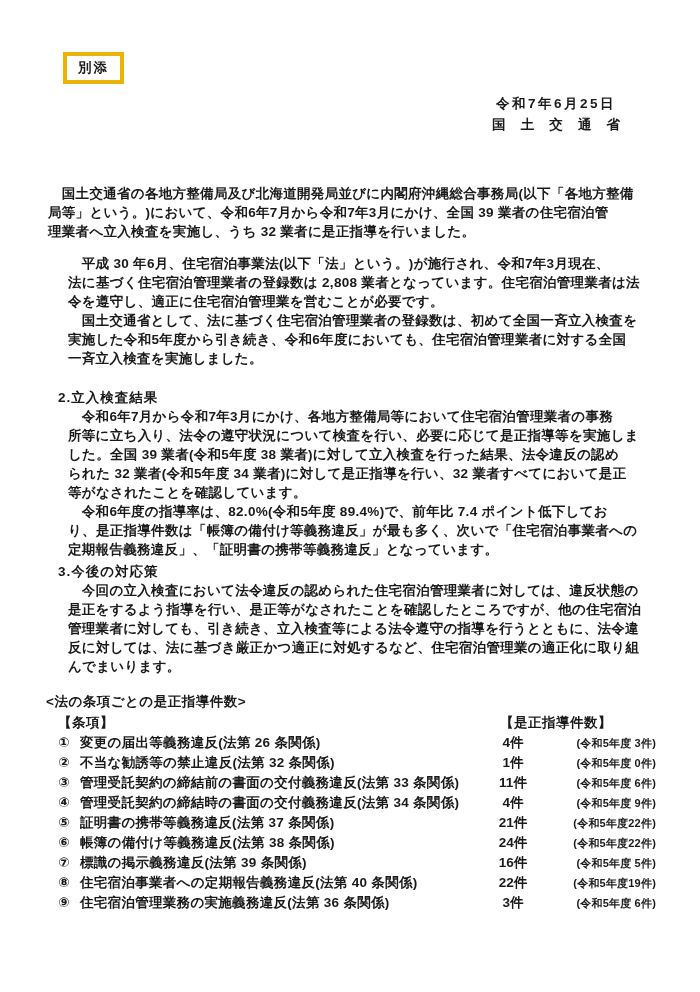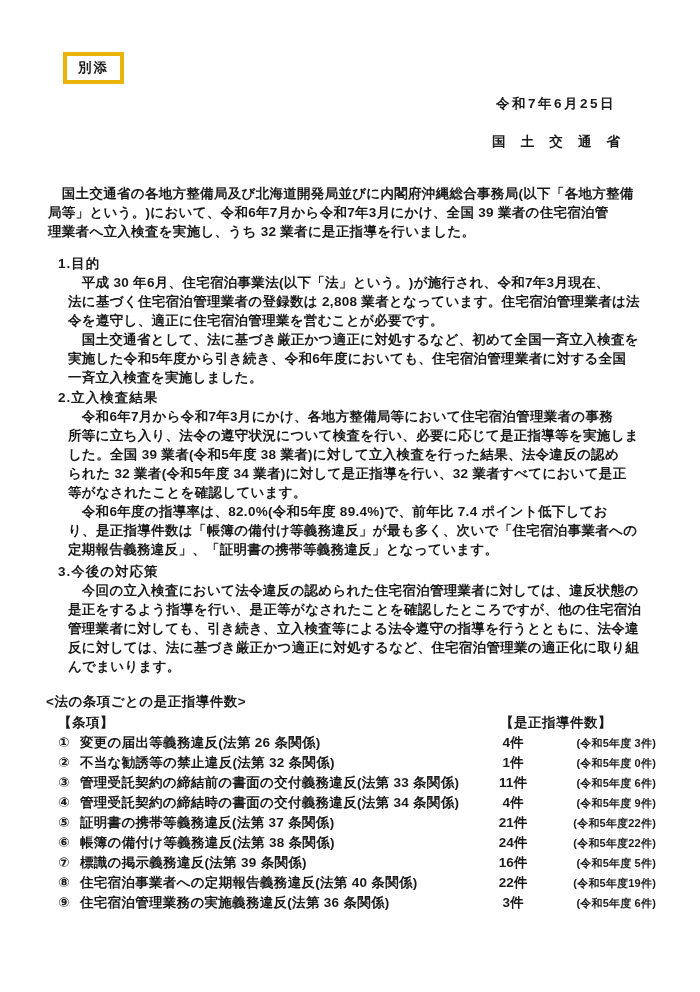--- a/index.html
+++ b/index.html
@@ -11,21 +11,21 @@
   .page { position:absolute; inset:0; background:#ffffff; }
 
   .attachment-box {
     position:absolute; left:63px; top:52px;
     border:4px solid #eab308; padding:3px 11px;
     font-size:13.5px; letter-spacing:2px;
   }
 
   .header-right { position:absolute; top:95px; right:80px; font-size:13.5px; }
   .doc-date { letter-spacing:2.5px; text-align:center; }
-  .doc-agency { margin-top:20px; width:128px; text-align:justify; text-align-last:justify; margin-left:auto; }
+  .doc-agency { margin-top:3px; width:128px; text-align:justify; text-align-last:justify; margin-left:auto; }
 
   .doc-title {
     position:absolute; top:148px; left:0; width:700px; margin:0;
     text-align:center; font-size:14px; font-weight:700; letter-spacing:0.5px;
   }
 
   .line { white-space:pre; line-height:19px; font-size:13.5px; letter-spacing:0.3px; }
 
   .intro { position:absolute; left:48px; top:184px; }
 
@@ -62,26 +62,25 @@
   </div>
 
 
   <div class="intro">
     <div class="line">　国土交通省の各地方整備局及び北海道開発局並びに内閣府沖縄総合事務局(以下「各地方整備</div>
     <div class="line">局等」という。)において、令和6年7月から令和7年3月にかけ、全国 39 業者の住宅宿泊管</div>
     <div class="line">理業者へ立入検査を実施し、うち 32 業者に是正指導を行いました。</div>
   </div>
 
   <div class="section sec-1">
-    <div class="sec-head">1.目的</div>
     <div class="sec-body">
       <div class="line">　平成 30 年6月、住宅宿泊事業法(以下「法」という。)が施行され、令和7年3月現在、</div>
       <div class="line">法に基づく住宅宿泊管理業者の登録数は 2,808 業者となっています。住宅宿泊管理業者は法</div>
       <div class="line">令を遵守し、適正に住宅宿泊管理業を営むことが必要です。</div>
-      <div class="line">　国土交通省として、法に基づき厳正かつ適正に対処するなど、初めて全国一斉立入検査を</div>
+      <div class="line">　国土交通省として、法に基づく住宅宿泊管理業者の登録数は、初めて全国一斉立入検査を</div>
       <div class="line">実施した令和5年度から引き続き、令和6年度においても、住宅宿泊管理業者に対する全国</div>
       <div class="line">一斉立入検査を実施しました。</div>
     </div>
   </div>
 
   <div class="section sec-2">
     <div class="sec-head">2.立入検査結果</div>
     <div class="sec-body">
       <div class="line">　令和6年7月から令和7年3月にかけ、各地方整備局等において住宅宿泊管理業者の事務</div>
       <div class="line">所等に立ち入り、法令の遵守状況について検査を行い、必要に応じて是正指導等を実施しま</div>

